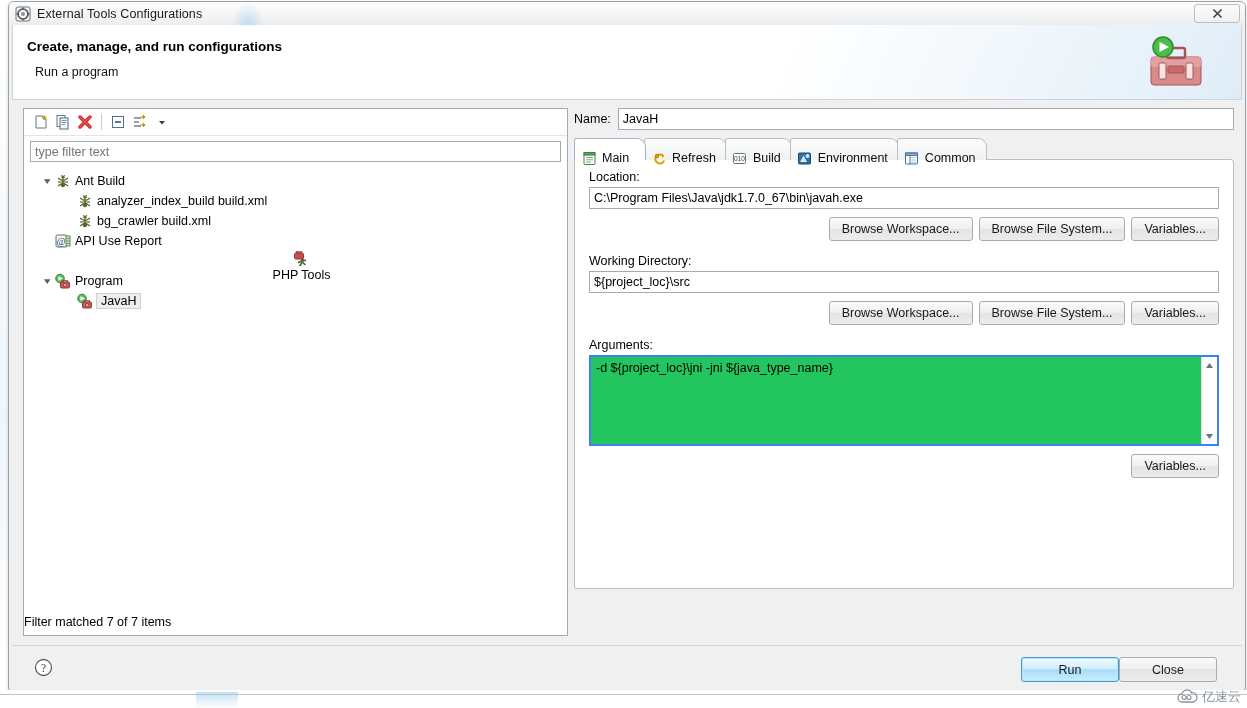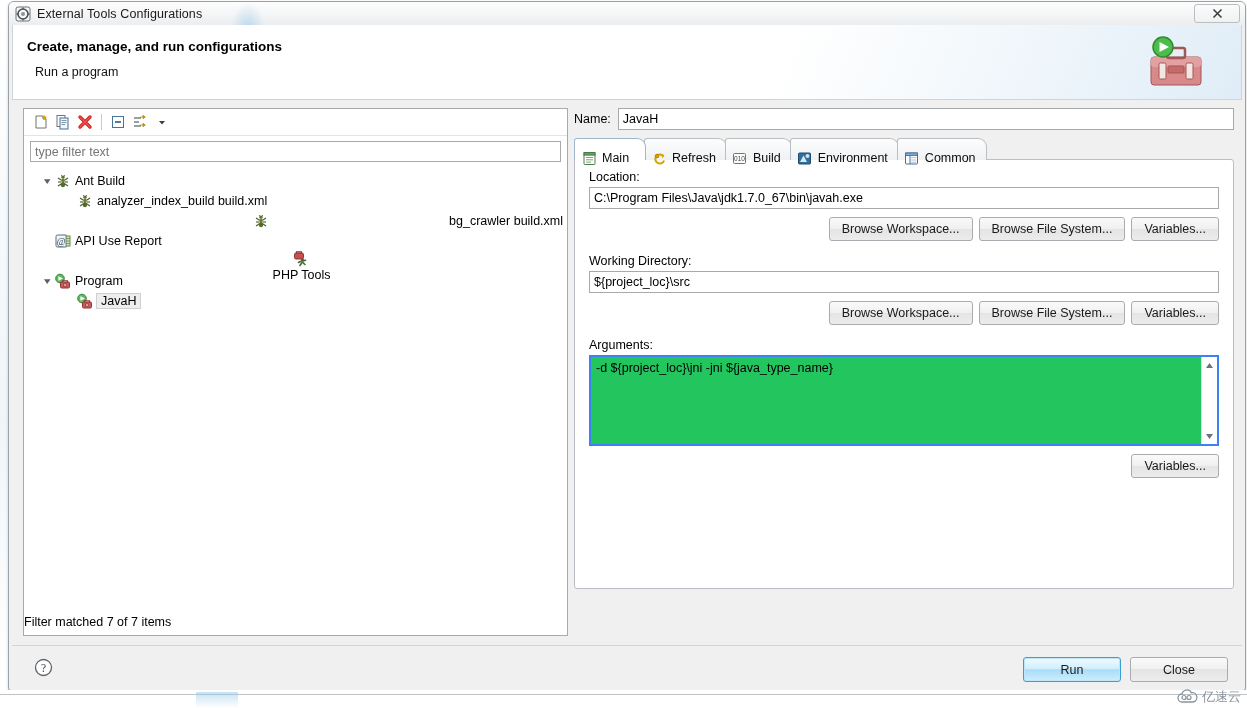--- a/index.html
+++ b/index.html
@@ -334,22 +334,22 @@
   #footer {
     position: absolute; left: 3px; right: 3px; top: 644px;
     height: 44px;
     background: #f0f0f0;
   }
   #help-icon {
     position: absolute; left: 22px; top: 12px;
     width: 19px; height: 19px; cursor: pointer;
   }
   #footer-btns {
-    position: absolute; right: 14px; top: 11px;
-    display: flex; gap: 9px;
+    position: absolute; right: 25px; top: 11px;
+    display: flex; 
   }
   #footer-btns .btn { min-width: 98px; height: 25px; }
 
   
   #watermark {
     position: absolute; right: 6px; bottom: 2px;
     display: flex; align-items: center; gap: 4px;
     color: #7f8b94;
     font-size: 13px;
     opacity: .92;
@@ -522,21 +522,21 @@
                   <line x1="6.3" y1="2.4" x2="8" y2="4"></line>
                   <line x1="9.7" y1="2.4" x2="8" y2="4"></line>
                 </g>
                 <ellipse cx="8" cy="4.2" rx="1.6" ry="1.5" fill="#5d7235"></ellipse>
                 <ellipse cx="8" cy="7.6" rx="1.9" ry="2" fill="#6b8033"></ellipse>
                 <ellipse cx="8" cy="11.6" rx="2.3" ry="2.6" fill="#55692c"></ellipse>
               </svg>
             </span>
             <span class="tree-label">analyzer_index_build build.xml</span>
           </div>
-          <div class="tree-row" style="padding-left: 38px; justify-content: space-between;">
+          <div class="tree-row" style="padding-left: 38px;">
             <span class="tree-arrow"></span>
             <span class="tree-icon">
               <svg width="16" height="16" viewBox="0 0 16 16">
                 <g stroke="#4a5c2a" stroke-width="1.1" fill="none">
                   <line x1="3" y1="5" x2="6" y2="7"></line>
                   <line x1="3" y1="9" x2="6" y2="9"></line>
                   <line x1="3" y1="13" x2="6" y2="11"></line>
                   <line x1="13" y1="5" x2="10" y2="7"></line>
                   <line x1="13" y1="9" x2="10" y2="9"></line>
                   <line x1="13" y1="13" x2="10" y2="11"></line>

